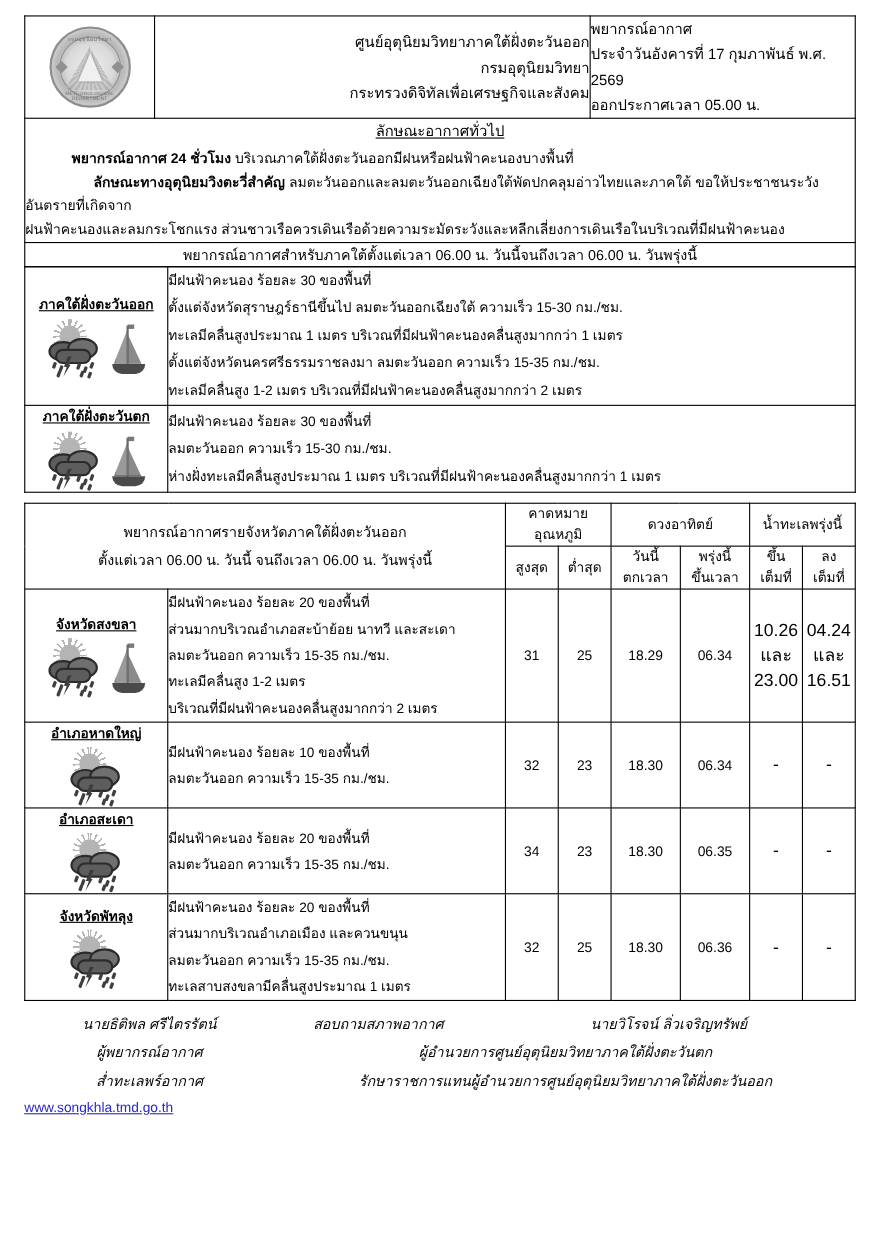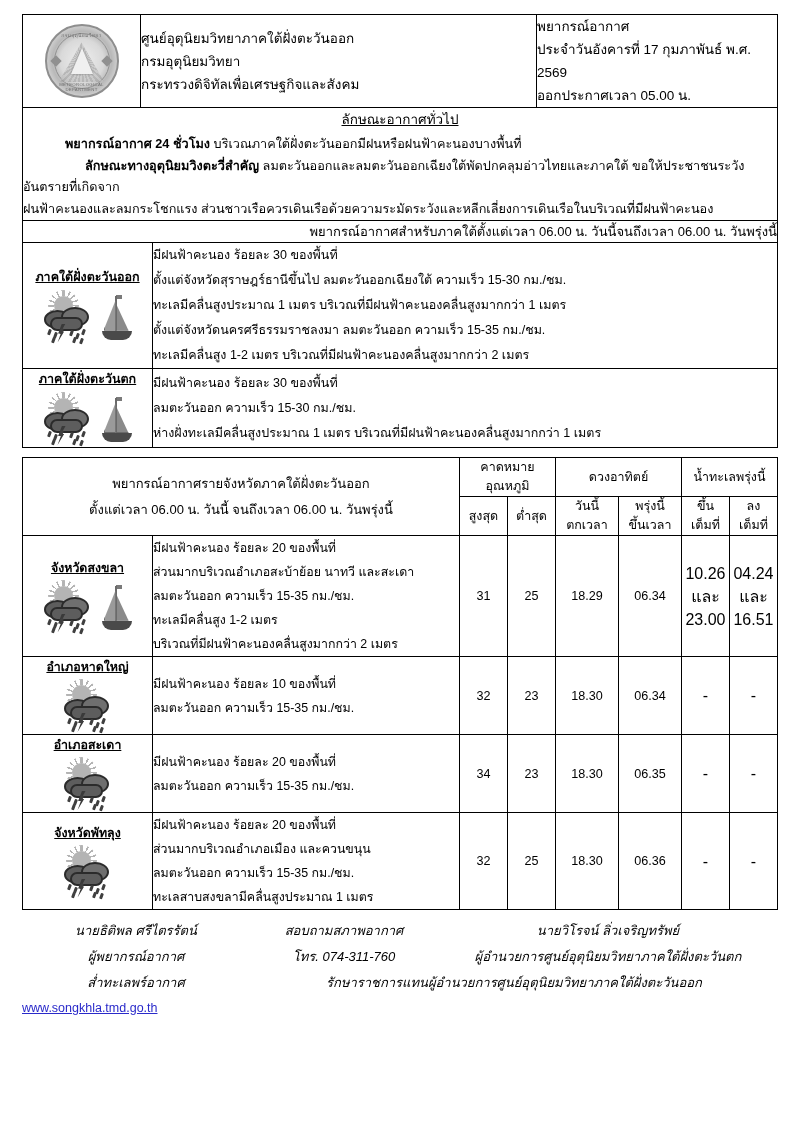--- a/index.html
+++ b/index.html
@@ -56,37 +56,37 @@
   }
   .seal .dotL { left: 8%; }
   .seal .dotR { right: 8%; }
   .seal .tx-top, .seal .tx-bot {
     position: absolute; left: 0; right: 0; text-align: center;
     font-size: 5px; color: #6f6f6f; letter-spacing: .3px;
   }
   .seal .tx-top { top: 5px; }
   .seal .tx-bot { bottom: 4px; font-size: 4.3px; }
 
-  .hdr-mid { width: 396px; text-align: left; padding: 8px 4px; }
+  .hdr-mid { width: 396px; text-align: right; padding: 8px 4px; }
   .hdr-right { text-align: left; padding: 8px 4px; }
   .hdr-line { font-size: 13.5px; line-height: 23px; }
 
   
   .gen-cell { padding: 6px 10px 10px 10px; }
   .gen-title {
     text-align: center; font-size: 13.5px; text-decoration: underline;
     margin-bottom: 4px;
   }
   .gen-p { font-size: 12.7px; line-height: 21.5px; }
   .gen-p.i1 { text-indent: 42px; }
   .gen-p.i2 { text-indent: 62px; }
   .gen-p.i0 { text-indent: 0; }
   .b { font-weight: bold; }
 
-  .sub-banner { text-align: right; font-size: 13px; padding: 5px 4px; }
+  .sub-banner { text-align: center; font-size: 13px; padding: 5px 4px; }
 
   
   .region-name-cell { width: 130px; text-align: center; vertical-align: top; padding: 7px 2px 8px 2px; }
   .region-label { font-size: 12.5px; text-decoration: underline; font-weight: bold; }
   .icon-row { margin-top: 4px; display: flex; justify-content: center; align-items: flex-end; gap: 6px; height: 54px; }
   .region-text-cell { padding: 7px 0 7px 9px; vertical-align: middle; }
   .region-text-cell p { margin: 0; font-size: 12.5px; line-height: 25px; }
 
   
   .fc-title-cell { text-align: center; padding: 10px 4px; }
@@ -514,21 +514,20 @@
     </table>
 
   <div class="footer">
     <div class="frow">
       <div class="c1 fline">นายธิติพล  ศรีไตรรัตน์</div>
       <div class="c2 fline">สอบถามสภาพอากาศ</div>
       <div class="c3 fline">นายวิโรจน์ ลิ่วเจริญทรัพย์</div>
     </div>
     <div class="frow">
       <div class="c1 fline">ผู้พยากรณ์อากาศ</div>
-      <div class="c2 fline">โทร. 074-311-760</div>
       <div class="c3 fline">ผู้อำนวยการศูนย์อุตุนิยมวิทยาภาคใต้ฝั่งตะวันตก</div>
     </div>
     <div class="frow">
       <div class="c1 fline">ส่ำทะเลพร์อากาศ</div>
       <div class="c3 fline">รักษาราชการแทนผู้อำนวยการศูนย์อุตุนิยมวิทยาภาคใต้ฝั่งตะวันออก</div>
     </div>
     <div class="url-wrap">
       <a href="#" class="url" style="color: rgb(42, 42, 202);">www.songkhla.tmd.go.th</a>
     </div>
   </div>

